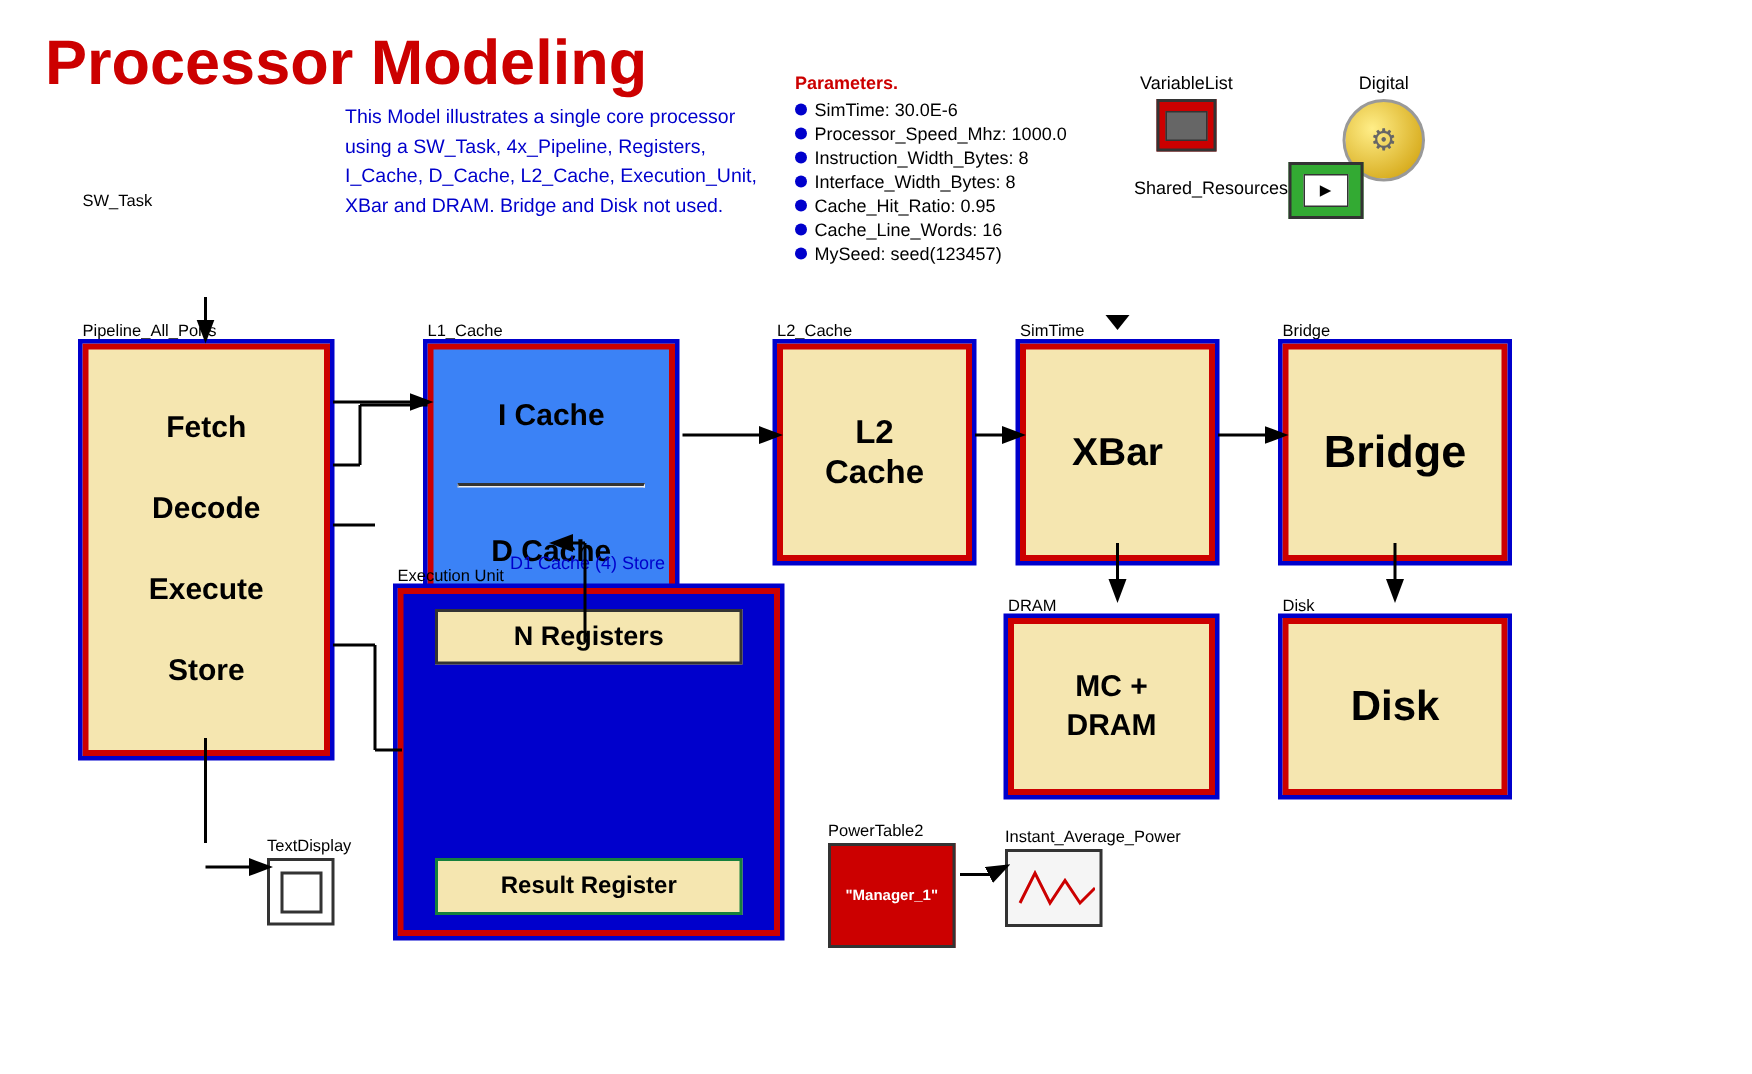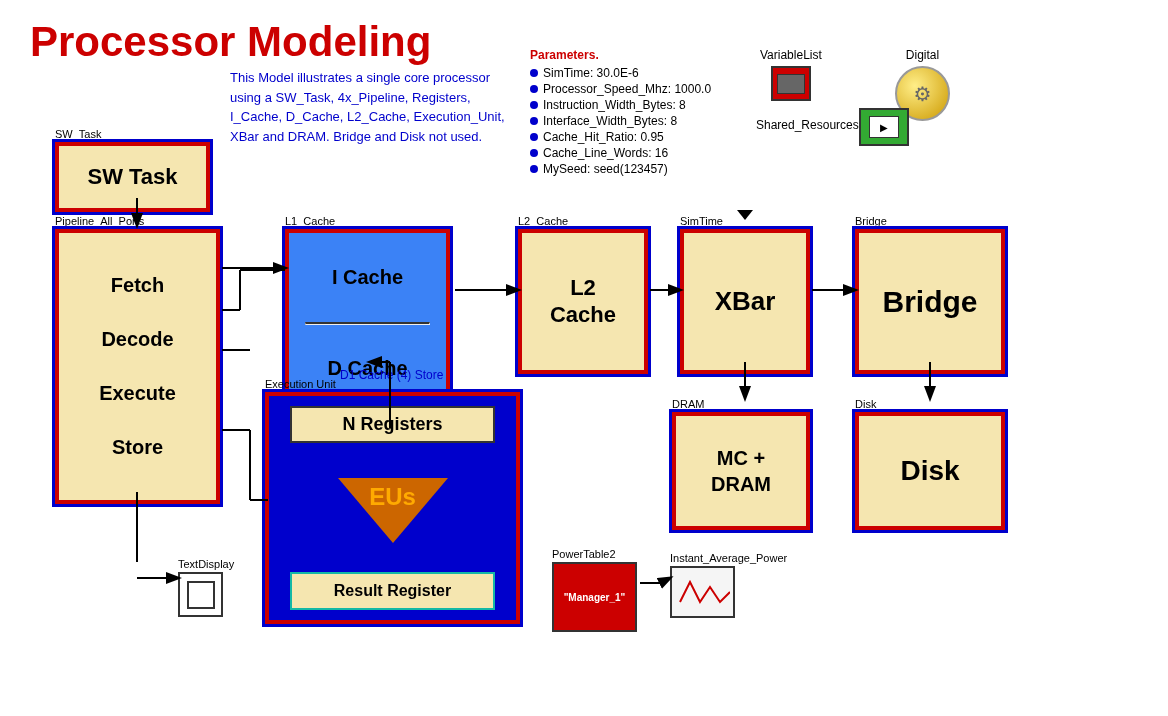--- a/index.html
+++ b/index.html
@@ -300,21 +300,21 @@
       background: #f5e6b0;
       border: 2px solid #333;
       width: 90%;
       padding: 6px;
       text-align: center;
       font-size: 18px;
       font-weight: bold;
     }
     .exec-result {
       background: #f5e6b0;
-      border: 2px solid #14b8a6;
+      border: 2px solid #15803d;
       width: 90%;
       padding: 8px;
       text-align: center;
       font-size: 16px;
       font-weight: bold;
     }
 
     
     .dram-container {
       position: absolute;
@@ -502,23 +502,20 @@
 
 <div class="shared-resources">
   <div class="shared-resources-label">Shared_Resources</div>
   <div class="shared-resources-box">
     <div class="shared-resources-inner">▶</div>
   </div>
 </div>
 
 <div class="sw-task-container">
   <div class="block-label-top">SW_Task</div>
-  <div class="sw-task-block">
-    <span>SW Task</span>
-  </div>
 </div>
 
 <div class="pipeline-container">
   <div class="block-label-top">Pipeline_All_Ports</div>
   <div class="pipeline-block">
     <div class="pipeline-stage">Fetch</div>
     <div class="pipeline-stage">Decode</div>
     <div class="pipeline-stage">Execute</div>
     <div class="pipeline-stage">Store</div>
   </div>
@@ -553,26 +550,20 @@
   <div class="block-label-top">Bridge</div>
   <div class="bridge-block">
     <span>Bridge</span>
   </div>
 </div>
 
 <div class="exec-container">
   <div class="block-label-top">Execution Unit</div>
   <div class="exec-block">
     <div class="exec-registers">N Registers</div>
-    <div class="eu-visual">
-      <div class="chevron-wrapper">
-        <div class="chevron-shape"></div>
-        <span class="eu-text">EUs</span>
-      </div>
-    </div>
     <div class="exec-result">Result Register</div>
   </div>
 </div>
 
 <div class="dram-container">
   <div class="block-label-top">DRAM</div>
   <div class="dram-block">
     <span>MC +<br>DRAM</span>
   </div>
 </div>

